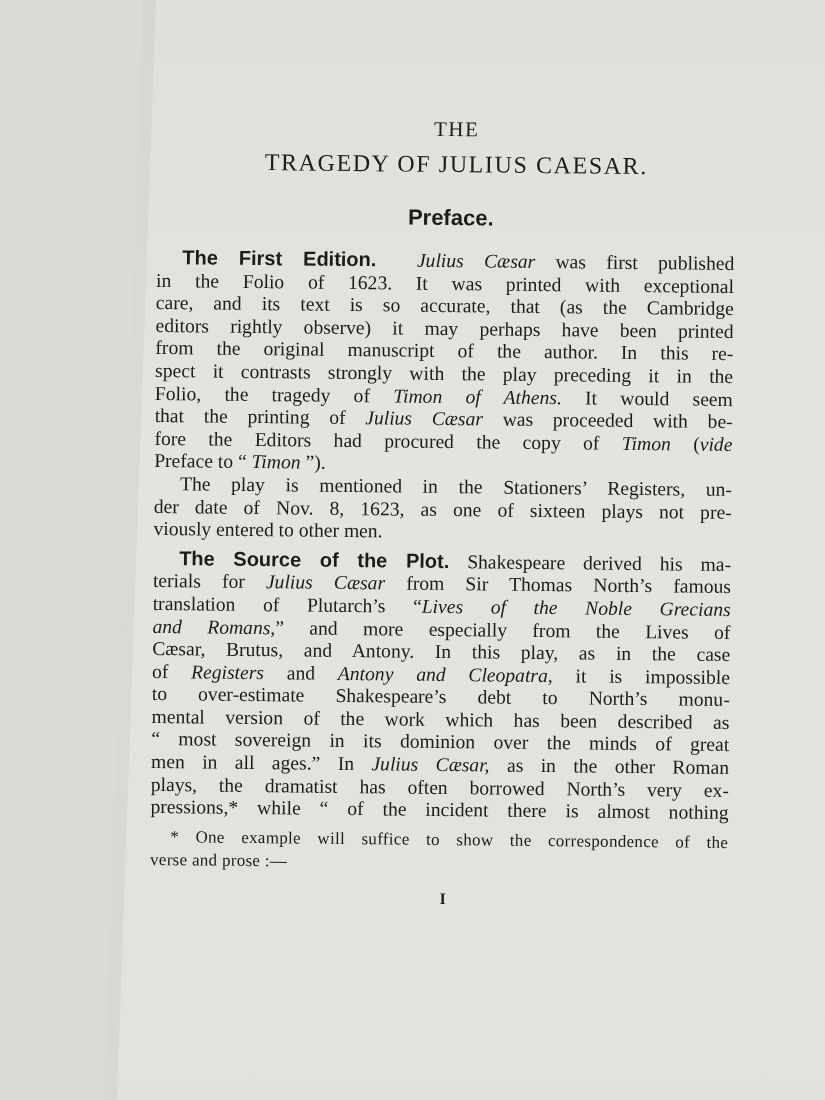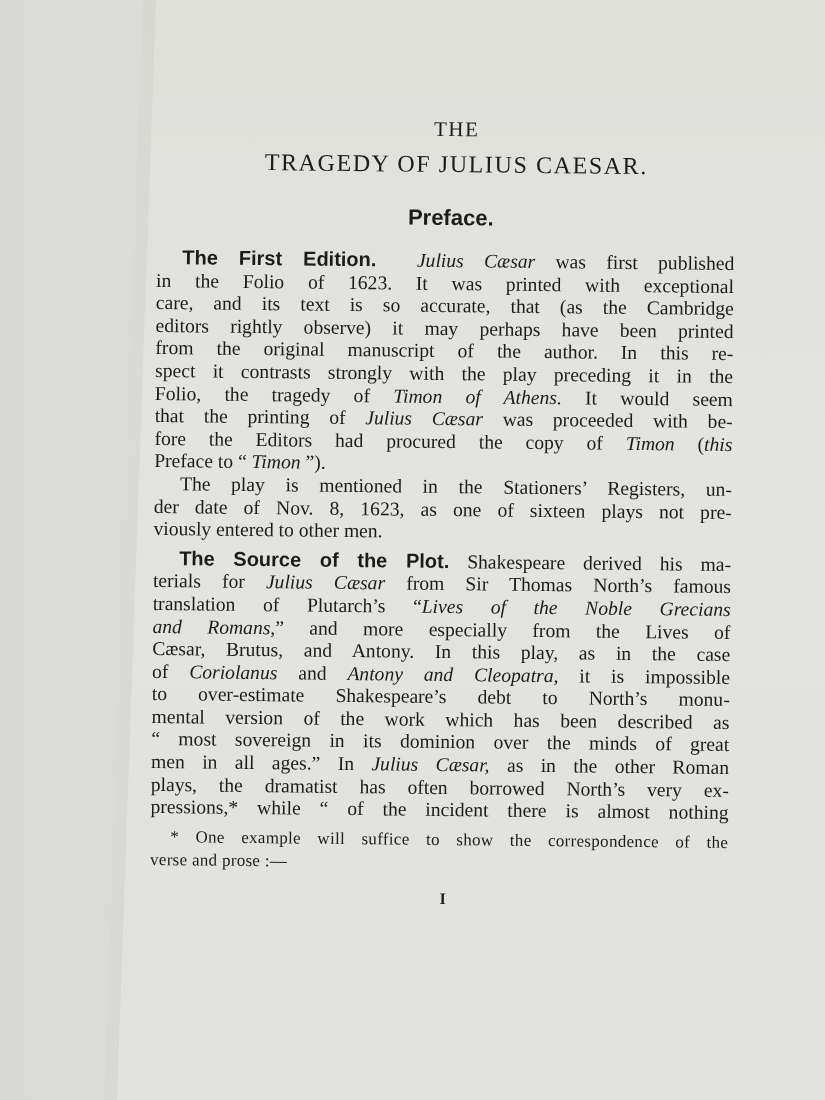--- a/index.html
+++ b/index.html
@@ -137,35 +137,35 @@
 
   <div class="para section-1">
     <span class="line indent"><span class="run-head">The First Edition.</span>&nbsp; <span class="it">Julius Cæsar</span><span> was first published</span></span>
     <span class="line">in the Folio of 1623.  It was printed with exceptional</span>
     <span class="line">care, and its text is so accurate, that (as the Cambridge</span>
     <span class="line">editors rightly observe) it may perhaps have been printed</span>
     <span class="line">from the original manuscript of the author.  In this re-</span>
     <span class="line">spect it contrasts strongly with the play preceding it in the</span>
     <span class="line"><span>Folio, the tragedy of </span><span class="it">Timon of Athens.</span><span>  It would seem</span></span>
     <span class="line"><span>that the printing of </span><span class="it">Julius Cæsar</span><span> was proceeded with be-</span></span>
-    <span class="line"><span>fore the Editors had procured the copy of </span><span class="it">Timon</span><span> (</span><span class="it">this</span></span>
+    <span class="line"><span>fore the Editors had procured the copy of </span><span class="it">Timon</span><span> (</span><span class="it">vide</span></span>
     <span class="line last"><span>Preface to “ </span><span class="it">Timon</span><span> ”).</span></span>
 
     <span class="line indent">The play is mentioned in the Stationers’ Registers, un-</span>
     <span class="line">der date of Nov. 8, 1623, as one of sixteen plays not pre-</span>
     <span class="line last">viously entered to other men.</span>
   </div>
 
   <div class="para section-2">
     <span class="line indent"><span class="run-head">The Source of the Plot.</span><span>  Shakespeare derived his ma-</span></span>
     <span class="line"><span>terials for </span><span class="it">Julius Cæsar</span><span> from Sir Thomas North’s famous</span></span>
     <span class="line"><span>translation of Plutarch’s “</span><span class="it">Lives of the Noble Grecians</span></span>
     <span class="line"><span class="it">and Romans,</span><span>” and more especially from the Lives of</span></span>
     <span class="line">Cæsar, Brutus, and Antony.  In this play, as in the case</span>
-    <span class="line"><span>of </span><span class="it">Coriolanus</span><span> and </span><span class="it">Antony and Cleopatra,</span><span> it is impossible</span></span>
+    <span class="line"><span>of </span><span class="it">Registers</span><span> and </span><span class="it">Antony and Cleopatra,</span><span> it is impossible</span></span>
     <span class="line">to over-estimate Shakespeare’s debt to North’s monu-</span>
     <span class="line">mental version of the work which has been described as</span>
     <span class="line">“ most sovereign in its dominion over the minds of great</span>
     <span class="line"><span>men in all ages.”  In </span><span class="it">Julius Cæsar,</span><span> as in the other Roman</span></span>
     <span class="line">plays, the dramatist has often borrowed North’s very ex-</span>
     <span class="line">pressions,* while “ of the incident there is almost nothing</span>
   </div>
 
   <div class="footnote">
     <span class="line first">* One example will suffice to show the correspondence of the</span>

